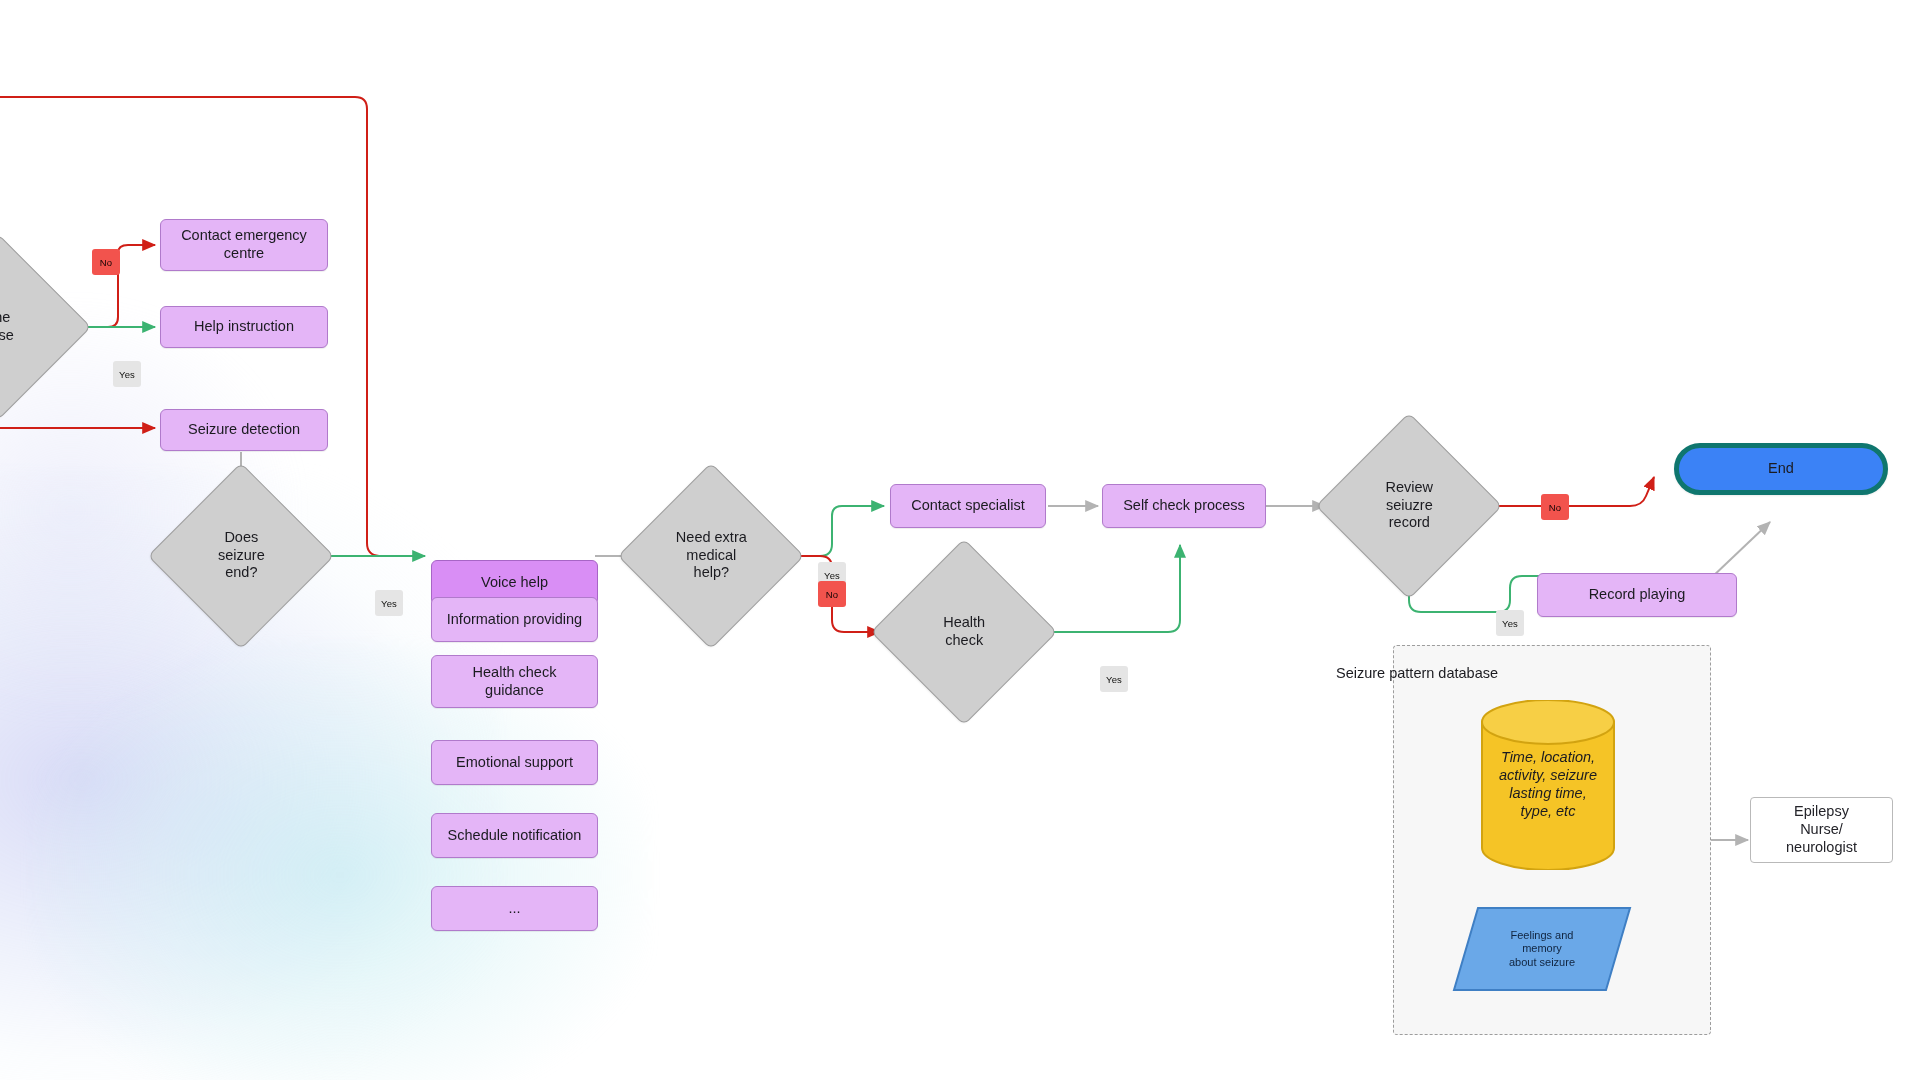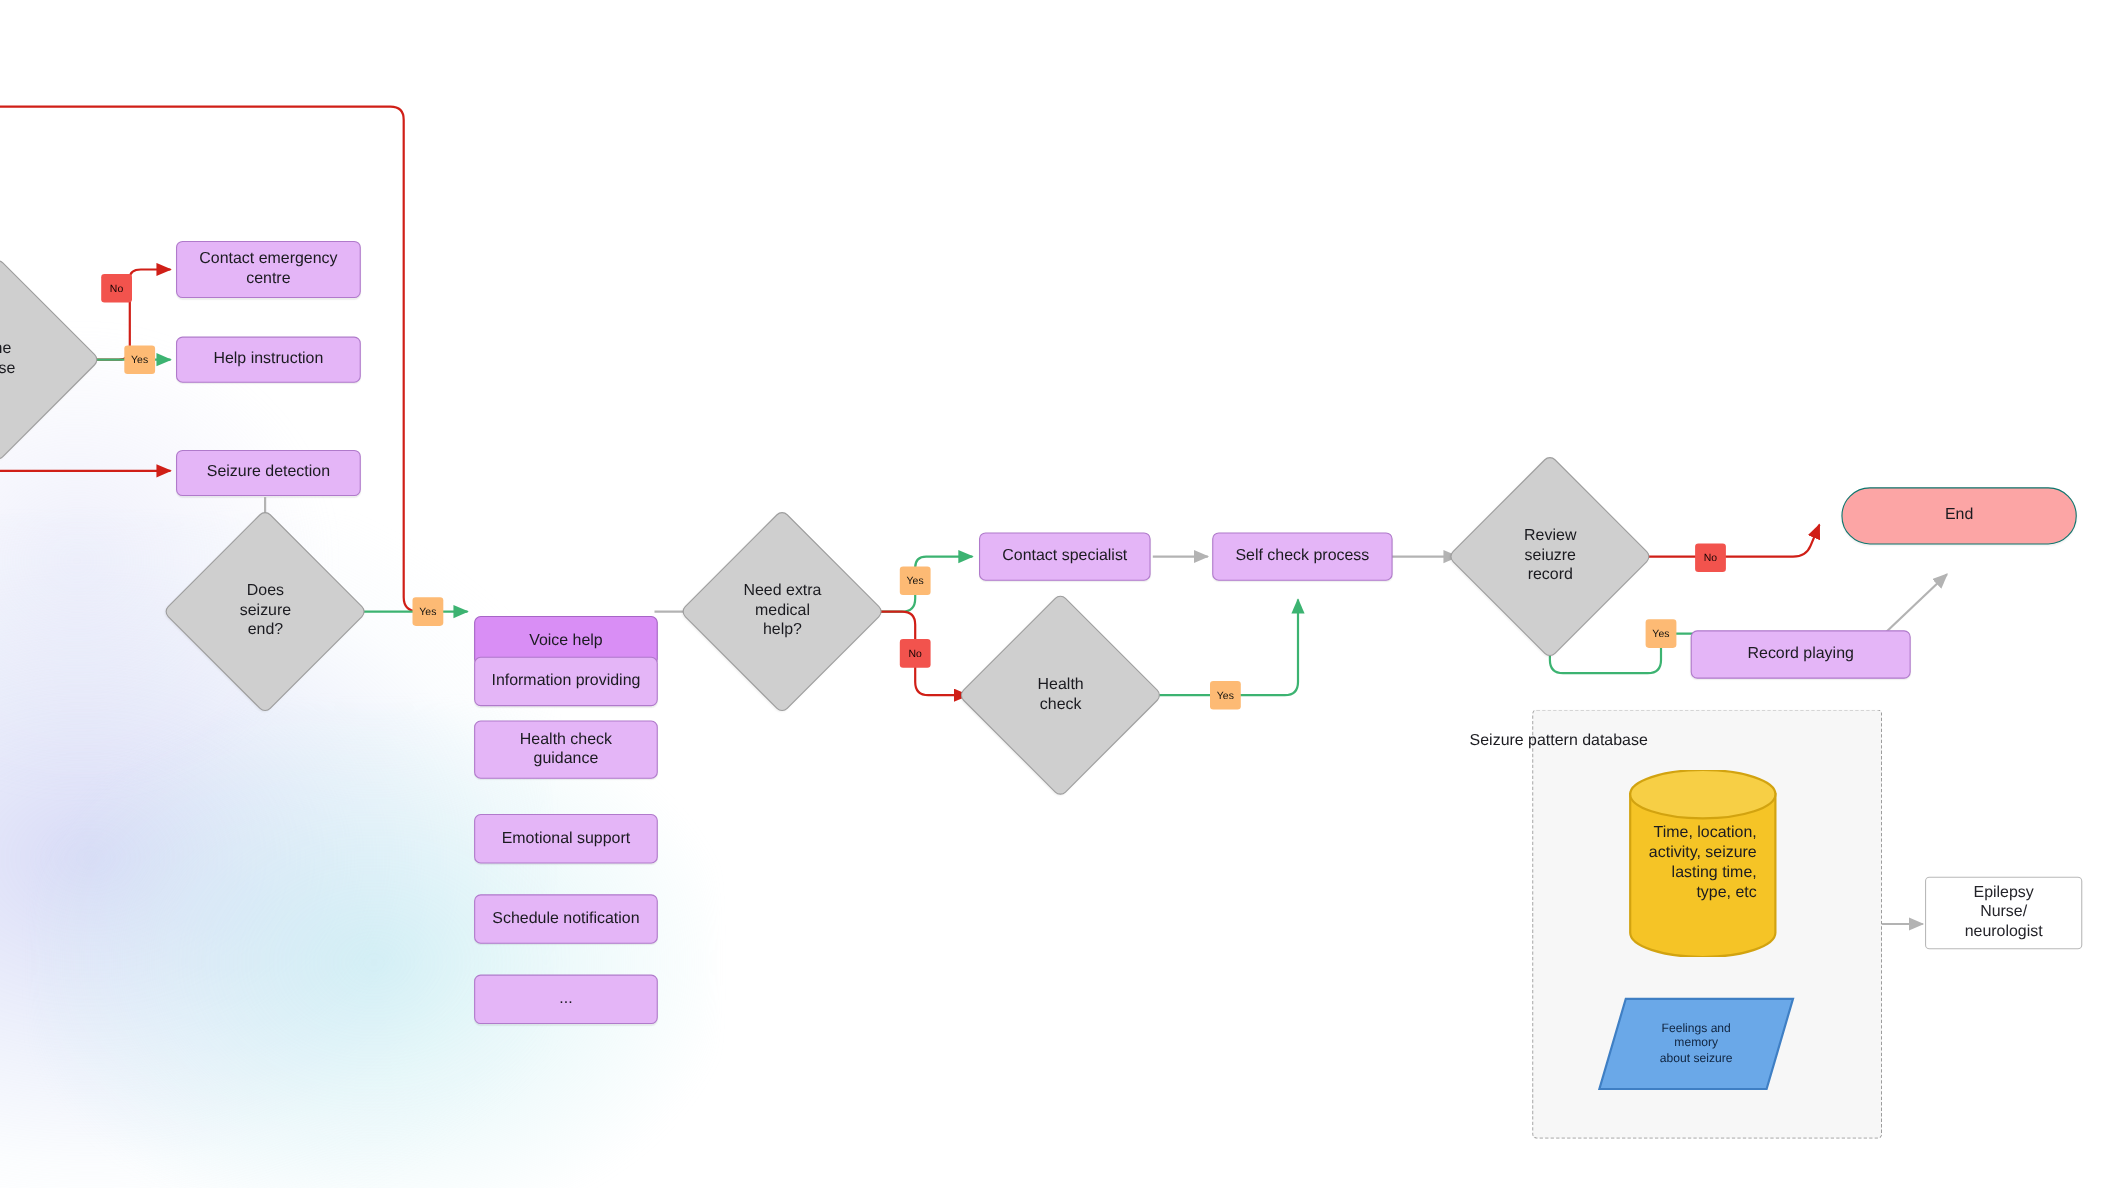--- a/index.html
+++ b/index.html
@@ -82,22 +82,22 @@
   }
   .decision > span {
     display: block;
     transform: rotate(-45deg);
     width: 118px;
     white-space: pre-line;
     font-size: 14.5px;
   }
 
   .terminator {
-    background: #fca5a5;
-    border: 1px solid #0f766e;
+    background: #3b82f6;
+    border: 5px solid #0f766e;
     border-radius: 26px;
     font-size: 14.5px;
     box-shadow: 0 1px 2px rgba(0,0,0,0.08);
   }
 
   .plain-box {
     background: #ffffff;
     border: 1px solid #b9b9b9;
     border-radius: 4px;
     font-size: 14.5px;
@@ -108,21 +108,21 @@
     position: absolute;
     box-sizing: border-box;
     display: flex;
     align-items: center;
     justify-content: center;
     font-size: 9.5px;
     border-radius: 3px;
     color: #11110f;
     letter-spacing: 0.1px;
   }
-  .lbl-yes { background: #fdba74; }
+  .lbl-yes { background: #e5e5e5; margin-top: 47px; }
   .lbl-no  { background: #f2534d; color: #150404; }
 
   
   .group-panel {
     position: absolute;
     box-sizing: border-box;
     background: #f7f7f7;
     border: 1.6px dashed #9d9d9d;
     border-radius: 4px;
   }
@@ -132,25 +132,26 @@
     color: #1b1b20;
   }
   .cylinder {
     position: absolute;
   }
   .cyl-text {
     position: absolute;
     display: flex;
     align-items: center;
     justify-content: center;
-    text-align: right;
+    text-align: center;
     font-size: 14.5px;
     color: #1b1b20;
     line-height: 1.23;
     white-space: pre-line;
+    font-style: italic;
   }
   .parallelogram {
     position: absolute;
   }
   .par-text {
     position: absolute;
     display: flex;
     align-items: center;
     justify-content: center;
     text-align: center;

